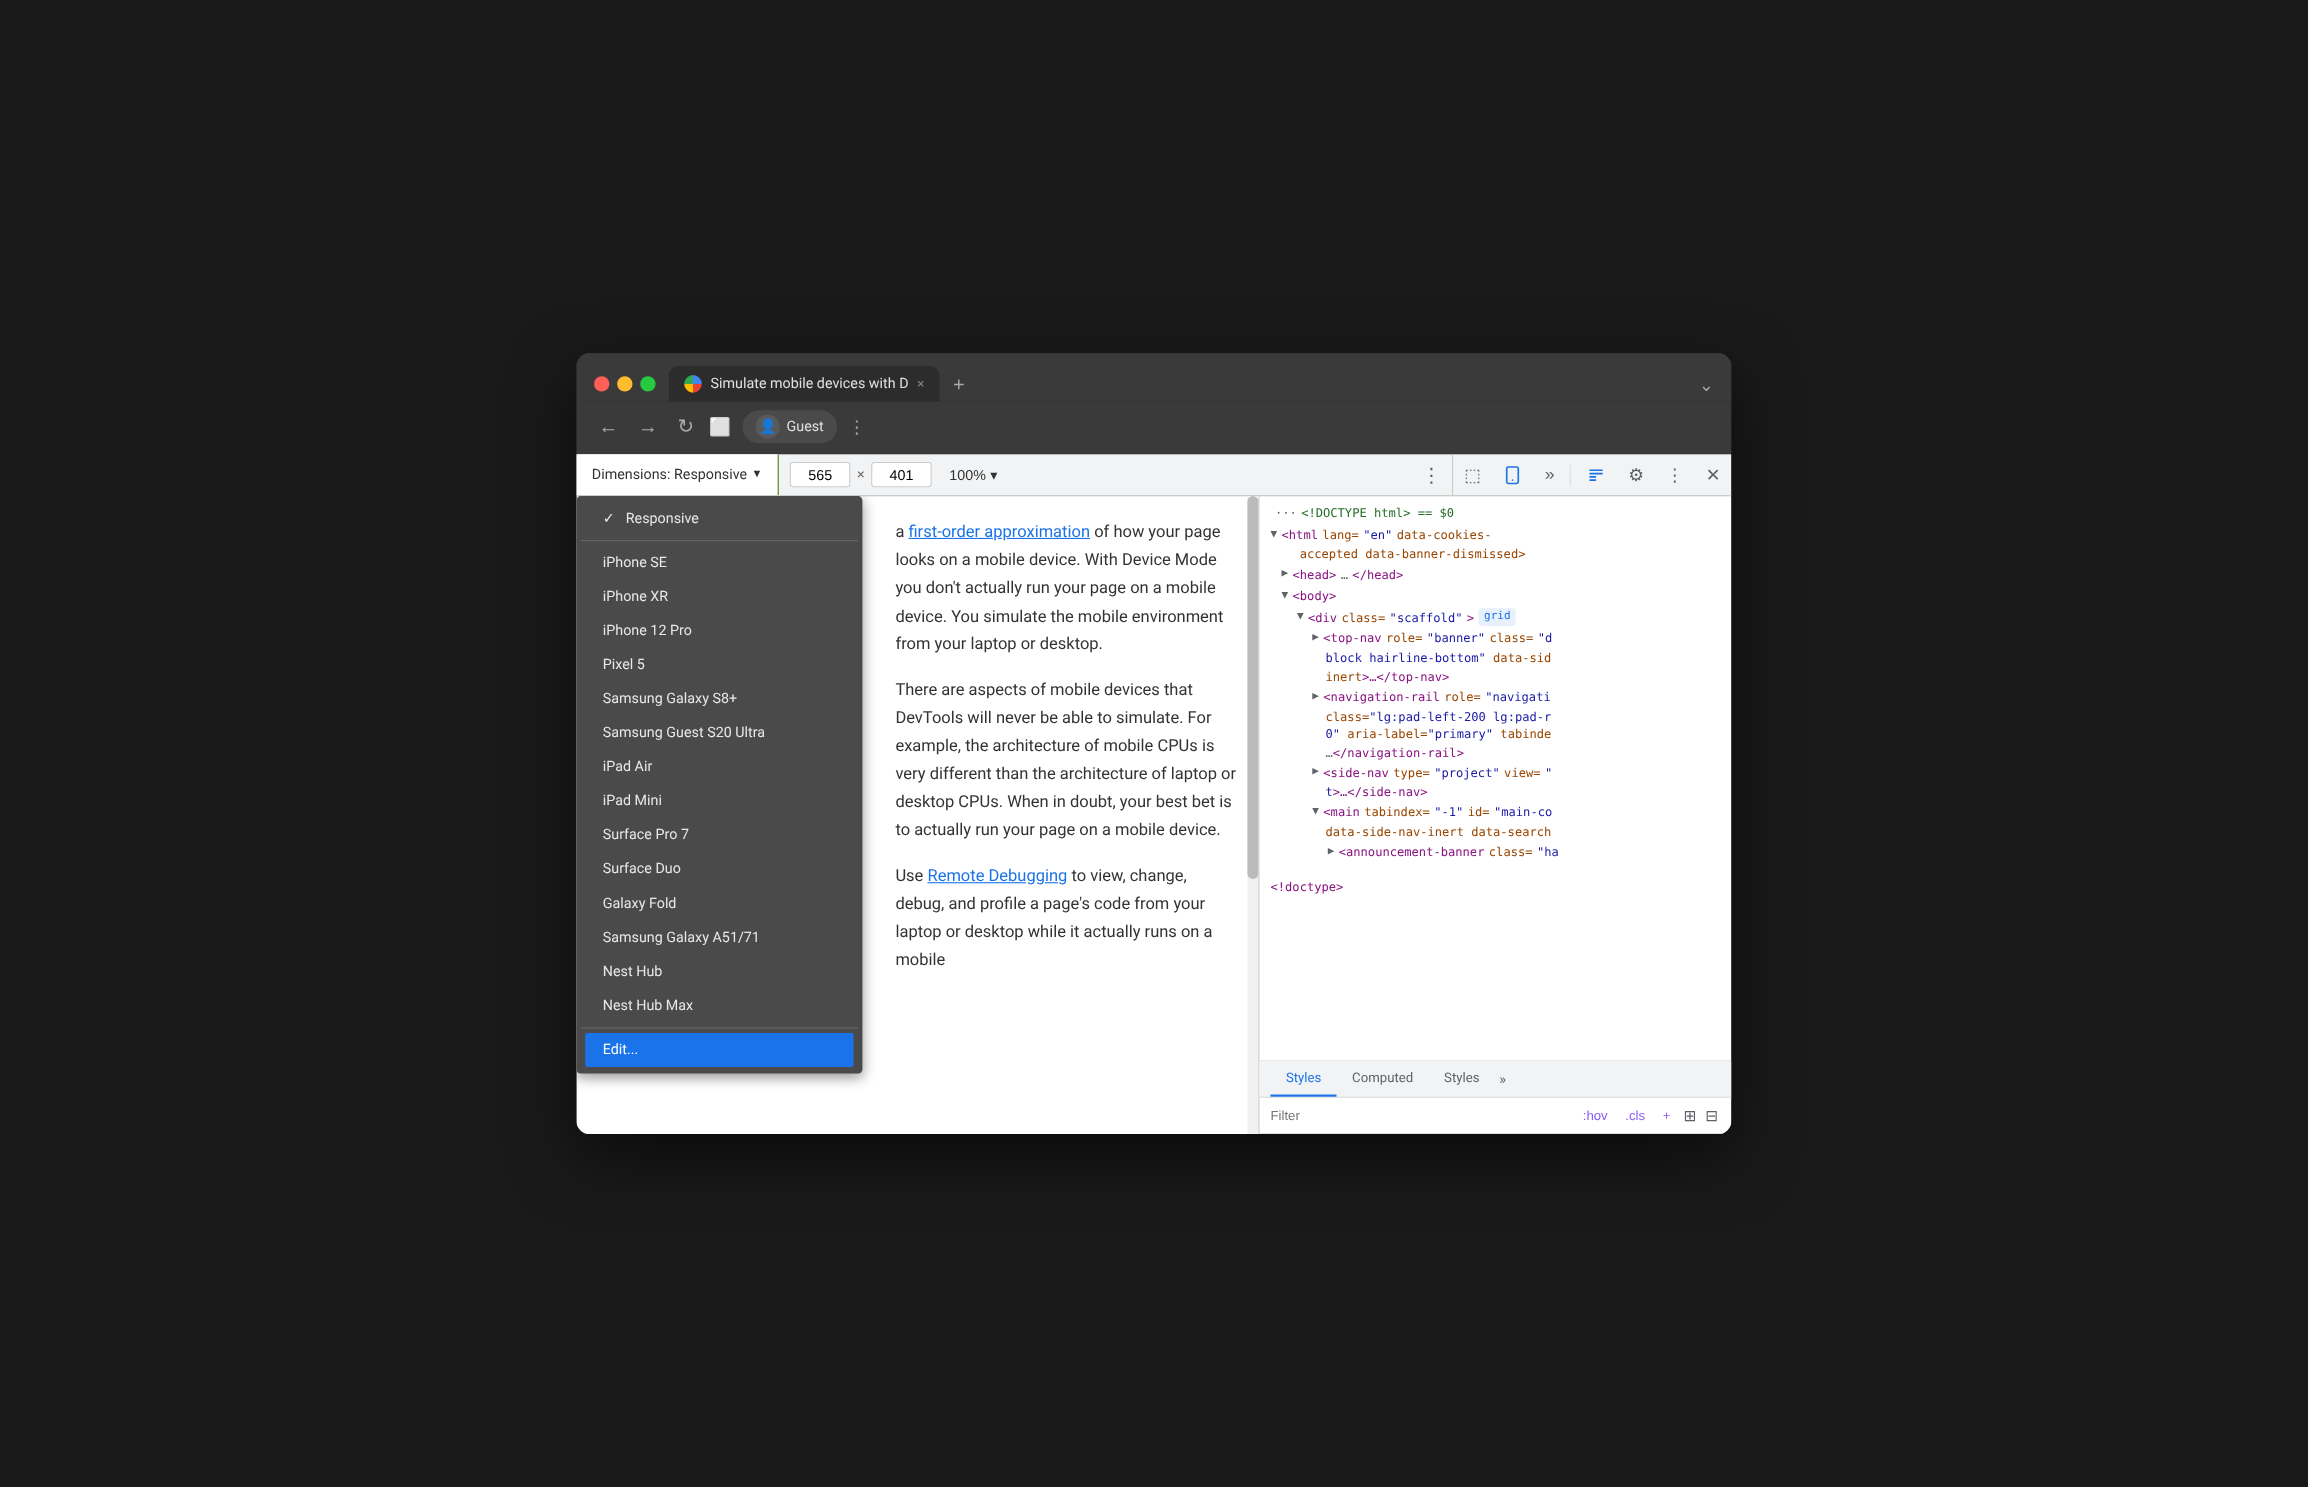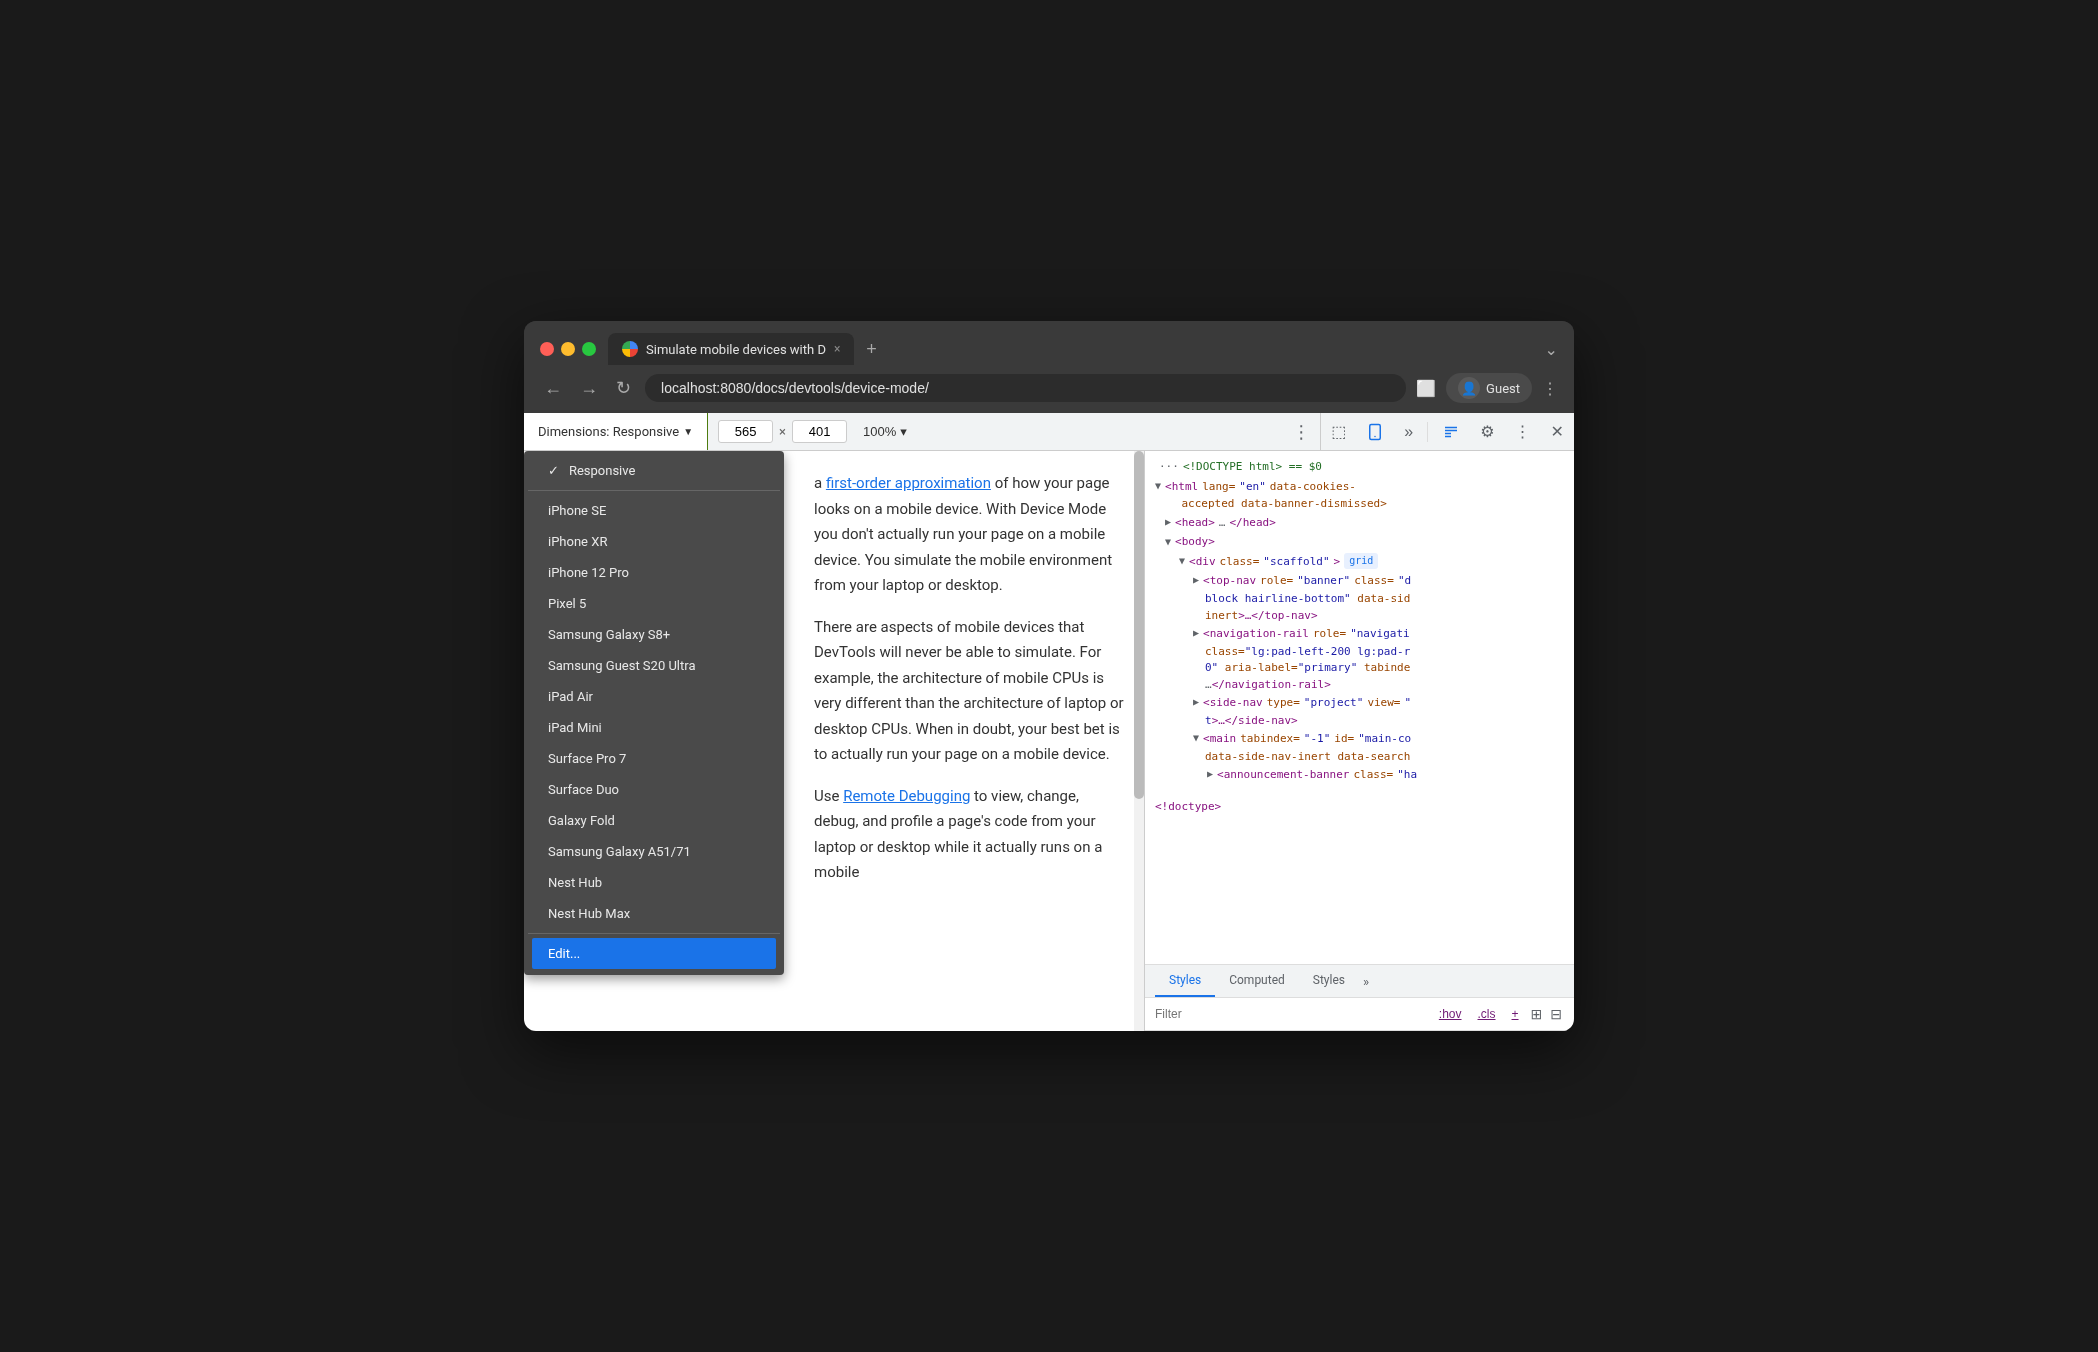--- a/index.html
+++ b/index.html
@@ -402,26 +402,25 @@
 
     .filter-tags {
       display: flex;
       gap: 4px;
       align-items: center;
     }
 
     .filter-tag {
       background: none;
       border: none;
-      color: #701a75;
+      color: #8b5cf6;
       font-size: 12px;
       cursor: pointer;
       padding: 2px 6px;
       border-radius: 3px;
-      text-decoration: underline;
     }
 
     .filter-icon-btn {
       background: none;
       border: none;
       color: #5f6368;
       cursor: pointer;
       font-size: 14px;
       padding: 2px;
     }
@@ -463,21 +462,20 @@
         <button class="tab-new">+</button>
         <span class="tab-end" style="margin-left:auto;">⌄</span>
       </div>
     </div>
   </div>
 
   <div class="address-bar">
     <button class="nav-btn">←</button>
     <button class="nav-btn">→</button>
     <button class="nav-btn">↻</button>
-    <input class="address-input" value="localhost:8080/docs/devtools/device-mode/" readonly="" style="">
     <div class="address-icons">
       <span class="addr-icon">⬜</span>
       <div class="user-btn">
         <div class="user-avatar">👤</div>
         <span>Guest</span>
       </div>
       <span class="addr-icon">⋮</span>
     </div>
   </div>
 

